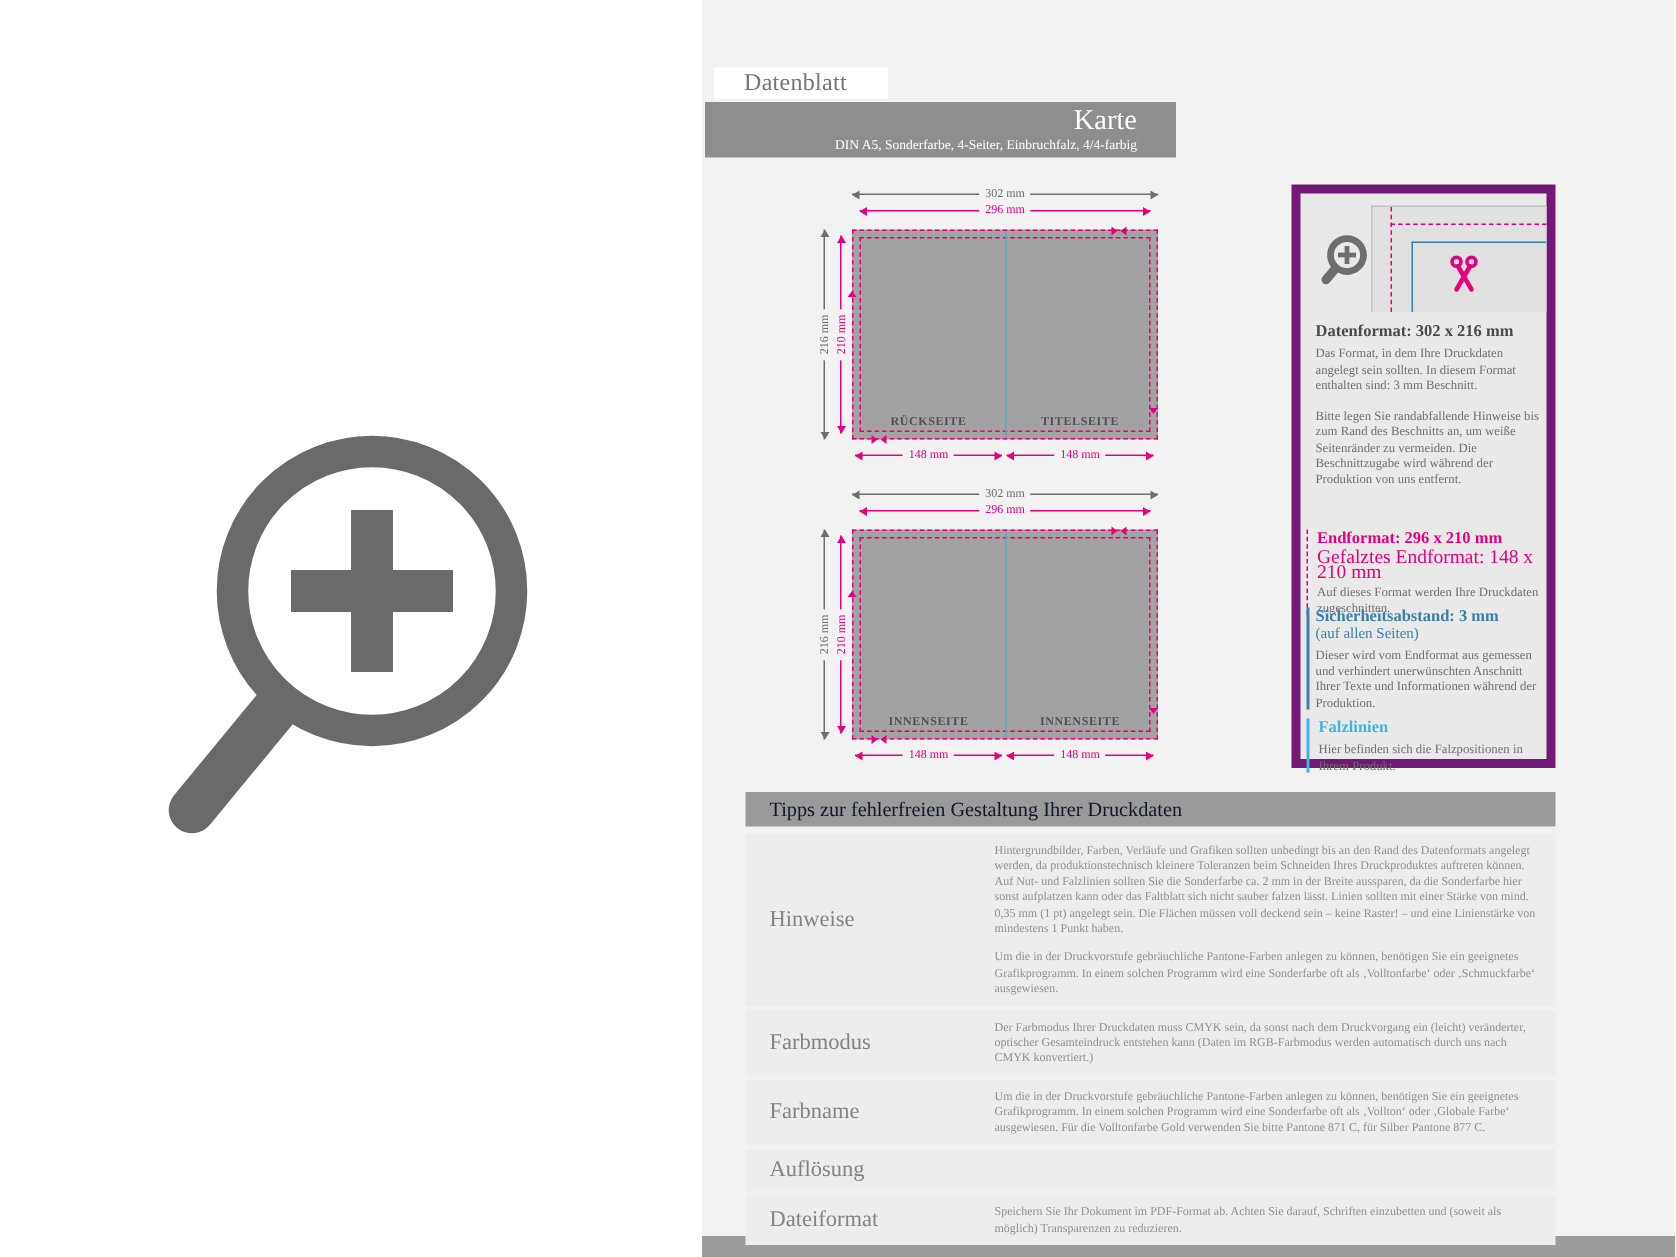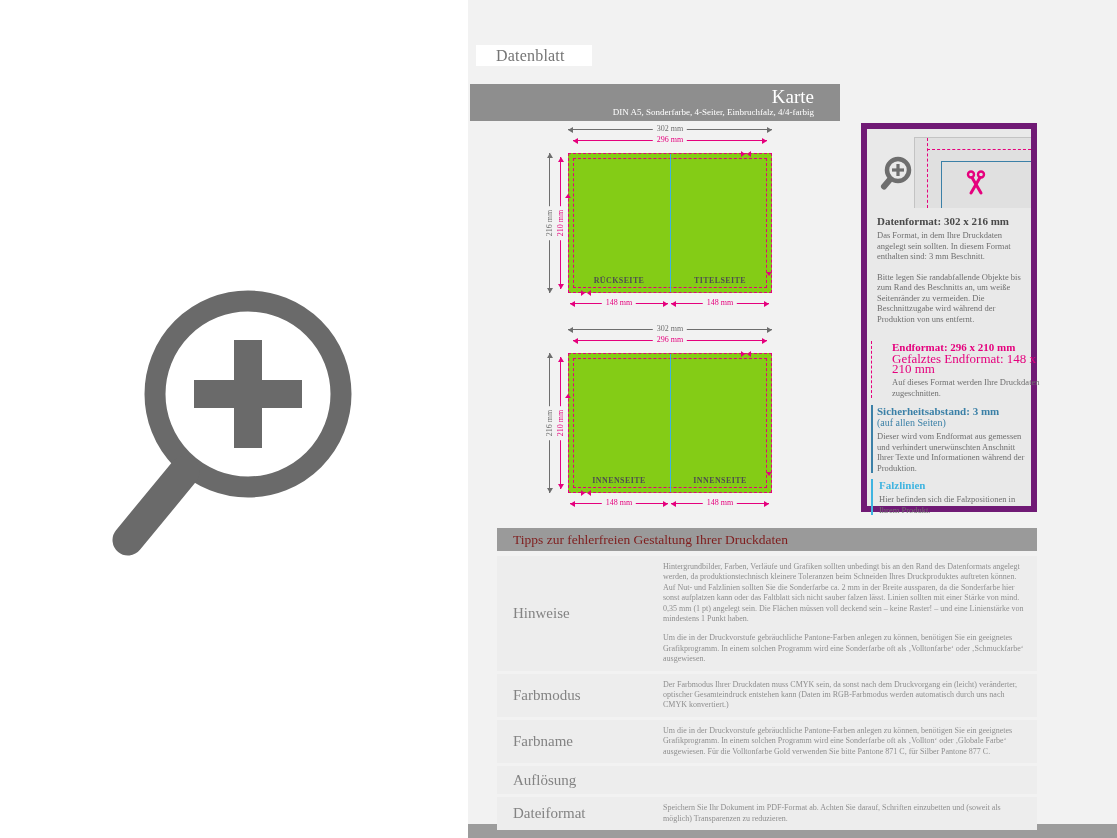--- a/index.html
+++ b/index.html
@@ -4,30 +4,30 @@
 <style>
   html,body{margin:0;padding:0;background:#ffffff;}
   .page{position:relative;width:1117px;height:838px;background:#ffffff;overflow:hidden;
         font-family:Liberation Serif, serif;}
   .panel{position:absolute;left:468px;top:0;width:649px;height:838px;background:var(--panel_bg,#f2f2f2);}
 
   
   .tab{position:absolute;left:476px;top:45px;width:116px;height:21px;background:#ffffff;
        display:flex;align-items:center;padding-left:20px;box-sizing:border-box;}
   .tab span{font-size:16px;color:#757575;letter-spacing:.2px;}
-  .titlebar{position:absolute;left:470px;top:84px;width:370px;height:37px;background:var(--bar_gray,#8e8e8e);
+  .titlebar{position:absolute;left:470px;top:68px;width:314px;height:37px;background:var(--bar_gray,#8e8e8e);
             display:flex;flex-direction:column;align-items:flex-end;justify-content:center;
             padding-right:26px;box-sizing:border-box;}
   .titlebar .title{color:#fff;font-size:19px;line-height:20px;}
   .titlebar .subtitle{color:#fff;font-size:9px;line-height:11px;}
 
   
   .diagram{position:absolute;left:540px;width:250px;height:195px;}
   .diagram.d-top{top:122px;} .diagram.d-bottom{top:322px;}
-  .card{position:absolute;left:28px;top:31px;width:204px;height:140px;background:#84cc16;
+  .card{position:absolute;left:28px;top:31px;width:204px;height:140px;background:#a3a3a3;
         border:1px dashed var(--magenta,#e5007d);box-sizing:border-box;}
   .card-inner{position:absolute;inset:4px;border:1px dashed var(--magenta,#e5007d);}
   .foldline{position:absolute;top:0;bottom:0;left:101px;width:1px;background:var(--fold_cyan,#3fb4e0);}
   .panel-label{position:absolute;top:122px;width:100px;text-align:center;font-size:8px;font-weight:bold;
                color:#4f4f4f;letter-spacing:.4px;}
   .pl-left{left:0;} .pl-right{left:101px;}
 
   .dim-h{position:absolute;height:0;border-top:1px solid currentColor;}
   .dim-v{position:absolute;width:0;border-left:1px solid currentColor;}
   .c-gray{color:#6e6e6e;} .c-mag{color:var(--magenta,#e5007d);}
@@ -57,29 +57,29 @@
   .detail .safe-h{position:absolute;top:23px;left:26px;right:0;border-top:1px solid var(--safety_blue,#3b80a7);}
   .mag-sm{position:absolute;left:12px;top:26px;}
   .scissors{position:absolute;left:50px;top:32px;}
 
   .sec{position:absolute;width:154px;}
   .sec-title{font-size:11px;font-weight:bold;line-height:12px;margin:0;}
   .sec-sub{font-size:13px;line-height:10px;margin:1px 0 0;}
   .sec p.body{font-size:8.5px;line-height:10.5px;color:#6f6f6f;margin:3px 0 0;}
   .sec p.body + p.body{margin-top:10px;}
   .s-daten{left:10px;top:86px;}
-  .s-end{left:4px;top:212px;border-left:1px dashed var(--magenta,#e5007d);padding-left:20px;}
+  .s-end{left:4px;top:224px;border-left:1px dashed var(--magenta,#e5007d);padding-left:6px;}
   .s-safe{left:4px;top:276px;border-left:2px solid var(--safety_blue,#3b80a7);padding-left:4px;}
   .s-falz{left:4px;top:350px;border-left:2px solid var(--fold_cyan,#3fb4e0);padding-left:6px;}
   .t-gray{color:#4a4a4a;} .t-mag{color:var(--magenta,#e5007d);} .t-blue{color:var(--safety_blue,#3b80a7);}
   .t-cyan{color:var(--fold_cyan,#3fb4e0);}
 
   
   .tips{position:absolute;left:497px;top:528px;width:540px;display:flex;flex-direction:column;}
-  .tips-header{height:23px;background:#9a9a9a;color:#7f1d1d;font-size:13.5px;display:flex;align-items:center;
+  .tips-header{height:23px;background:#9a9a9a;color:#0f172a;font-size:13.5px;display:flex;align-items:center;
                padding-left:16px;box-sizing:border-box;margin-bottom:5px;}
   .trow{background:#ededed;display:flex;align-items:center;margin-bottom:3px;box-sizing:border-box;}
   .trow .rlabel{width:166px;flex:none;padding-left:16px;box-sizing:border-box;font-size:15px;color:#838383;}
   .trow .rtext{flex:1;padding:6px 10px 6px 0;}
   .trow .rtext p{font-size:8px;line-height:10.4px;color:#8f8f8f;margin:0;}
   .trow .rtext p + p{margin-top:9px;}
   .r-hinweise{min-height:94px;} .r-farbmodus{min-height:27px;} .r-farbname{min-height:34px;}
   .r-aufloesung{min-height:28px;} .r-dateiformat{min-height:30px;}
 
   .footerbar{position:absolute;left:468px;top:824px;width:649px;height:14px;background:#9c9c9c;}
@@ -217,21 +217,21 @@
       <circle cx="19" cy="15" r="11" fill="none" stroke="#6e6e6e" stroke-width="4.5"></circle>
       <rect x="13" y="13.4" width="12" height="3.2" fill="#6e6e6e"></rect>
       <rect x="17.4" y="9" width="3.2" height="12" fill="#6e6e6e"></rect>
       <line x1="10.5" y1="25" x2="5" y2="31.5" stroke="#6e6e6e" stroke-width="6" stroke-linecap="round"></line>
     </svg>
 
     <div class="sec s-daten">
       <p class="sec-title t-gray">Datenformat: 302 x 216 mm</p>
 
       <p class="body">Das Format, in dem Ihre Druckdaten angelegt sein sollten. In diesem Format enthalten sind: 3 mm Beschnitt.</p>
-      <p class="body">Bitte legen Sie randabfallende Objekte bis zum Rand des Beschnitts an, um weiße Seitenränder zu vermeiden. Die Beschnittzugabe wird während der Produktion von uns entfernt.</p>
+      <p class="body">Bitte legen Sie randabfallende Hinweise bis zum Rand des Beschnitts an, um weiße Seitenränder zu vermeiden. Die Beschnittzugabe wird während der Produktion von uns entfernt.</p>
     </div>
 
     <div class="sec s-end">
       <p class="sec-title t-mag">Endformat: 296 x 210 mm</p>
       <p class="sec-sub t-mag">Gefalztes Endformat: 148 x 210 mm</p>
       <p class="body">Auf dieses Format werden Ihre Druckdaten zugeschnitten.</p>
     </div>
 
     <div class="sec s-safe">
       <p class="sec-title t-blue">Sicherheitsabstand: 3 mm</p>

